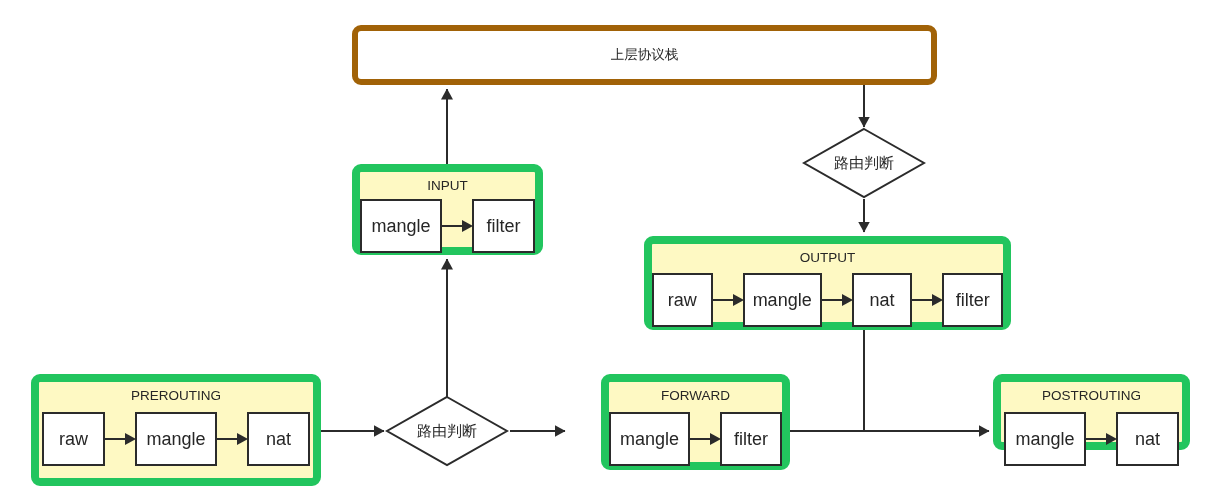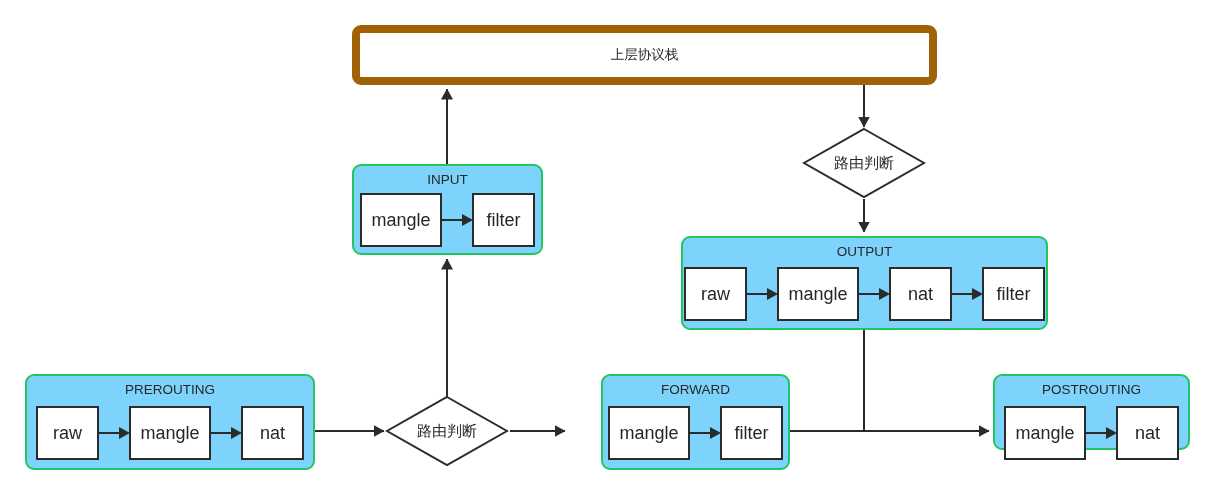--- a/index.html
+++ b/index.html
@@ -23,23 +23,23 @@
     left: 0;
     top: 0;
     width: 1215px;
     height: 496px;
   }
 
   
   .chain {
     position: absolute;
     box-sizing: border-box;
-    border: 2px solid #22c55e;
+    border: 8px solid #22c55e;
     border-radius: 9px;
-    background: #7dd3fc;
+    background: #fef9c3;
     z-index: 3;
   }
   .chain-title {
     position: absolute;
     left: 0;
     right: 0;
     top: 6px;
     text-align: center;
     font-size: 13.5px;
     color: #262626;
@@ -100,21 +100,21 @@
   }
 
   
   #protocol-stack {
     position: absolute;
     left: 352px;
     top: 25px;
     width: 585px;
     height: 60px;
     box-sizing: border-box;
-    border: 8px solid #a16207;
+    border: 6px solid #a16207;
     border-radius: 9px;
     background: #ffffff;
     display: flex;
     align-items: center;
     justify-content: center;
     font-size: 13.5px;
     color: #262626;
     z-index: 3;
   }
 
@@ -187,34 +187,34 @@
 
   <div class="chain" style="left:352px; top:164px; width:191px; height:91px;">
     <div class="chain-title">INPUT</div>
     <div class="tables-row" style="top:27px;">
       <div class="tbox w-md">mangle</div>
       <span class="mini-arrow"></span>
       <div class="tbox w-sm">filter</div>
     </div>
   </div>
 
-  <div class="chain" style="left:681px; top:236px; width:367px; height:94px;padding-left:12px;">
+  <div class="chain" style="left:644px; top:236px; width:367px; height:94px;padding-left:12px;">
     <div class="chain-title">OUTPUT</div>
     <div class="tables-row" style="top:29px;">
       <div class="tbox w-sm">raw</div>
       <span class="mini-arrow"></span>
       <div class="tbox w-md">mangle</div>
       <span class="mini-arrow"></span>
       <div class="tbox w-sm">nat</div>
       <span class="mini-arrow"></span>
       <div class="tbox w-sm">filter</div>
     </div>
   </div>
 
-  <div class="chain" style="left:25px; top:374px; width:290px; height:96px;">
+  <div class="chain" style="left:31px; top:374px; width:290px; height:112px;">
     <div class="chain-title">PREROUTING</div>
     <div class="tables-row" style="top:30px;">
       <div class="tbox w-sm">raw</div>
       <span class="mini-arrow"></span>
       <div class="tbox w-md">mangle</div>
       <span class="mini-arrow"></span>
       <div class="tbox w-sm">nat</div>
     </div>
   </div>
 

